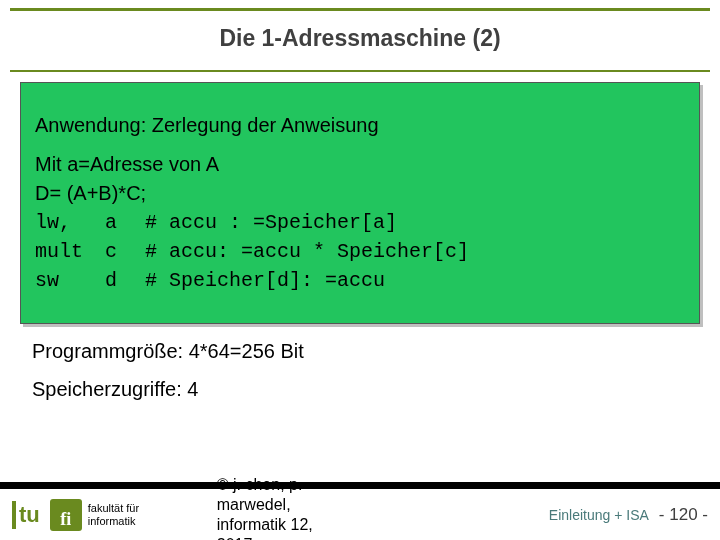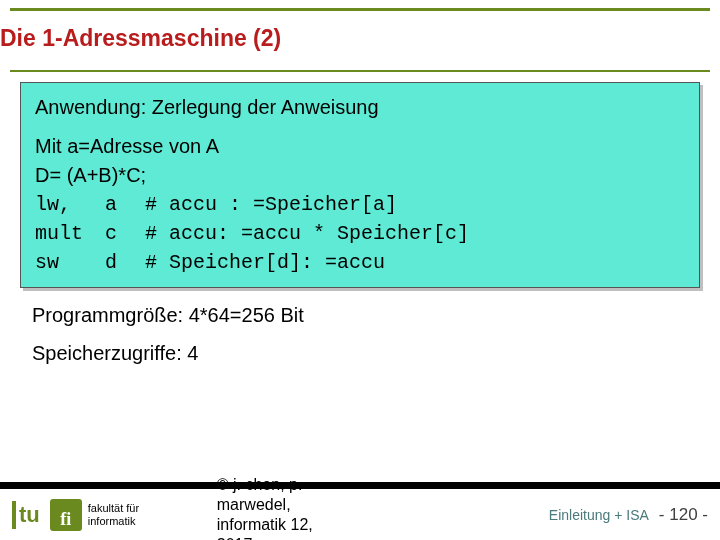--- a/index.html
+++ b/index.html
@@ -10,37 +10,37 @@
     background: #fff;
     position: relative;
     overflow: hidden;
   }
   .top-rule {
     height: 3px;
     background: #6a8a1f;
     margin: 8px 10px 0 10px;
   }
   .title {
-    text-align: left;
+    text-align: center;
     font-weight: bold;
     font-size: 23px;
     padding: 14px 0 18px 0;
-    color: #b91c1c;
+    color: #404040;
   }
   .hr {
     height: 2px;
     background: #6a8a1f;
     margin: 0 10px 10px 10px;
   }
   .box {
     margin: 0 20px 8px 20px;
-    background: #5eead4;
+    background: #22c55e;
     border: 1.5px solid #555;
     box-shadow: 3px 3px 0px #bfbfbf;
-    padding: 10px 14px;
+    padding: 28px 14px;
     font-size: 20px;
     line-height: 1.45;
     color: #000;
   }
   .stats {
     margin: 0 32px;
     font-size: 20px;
     line-height: 1.9;
   }
   .code table {

